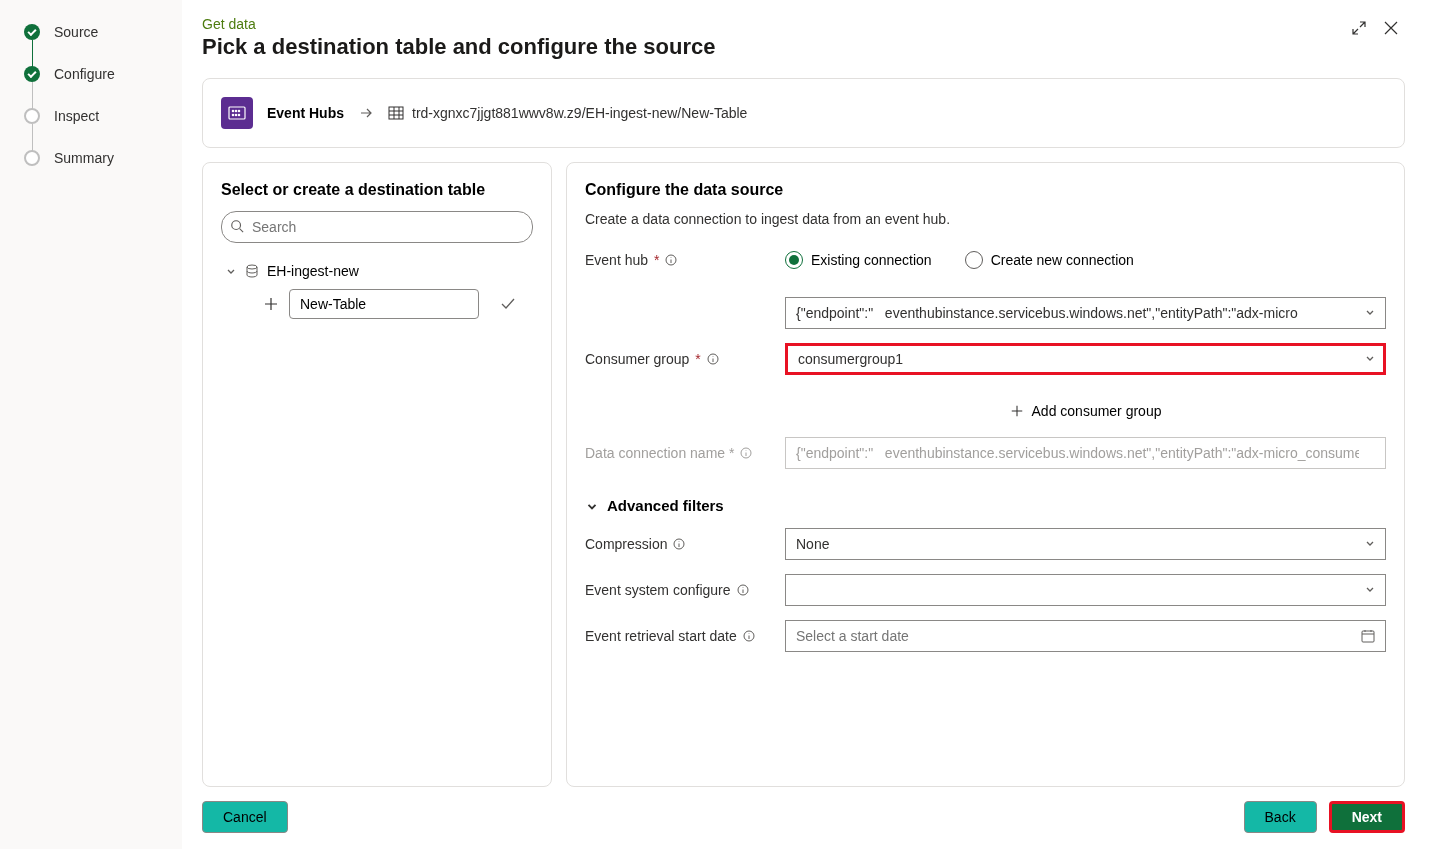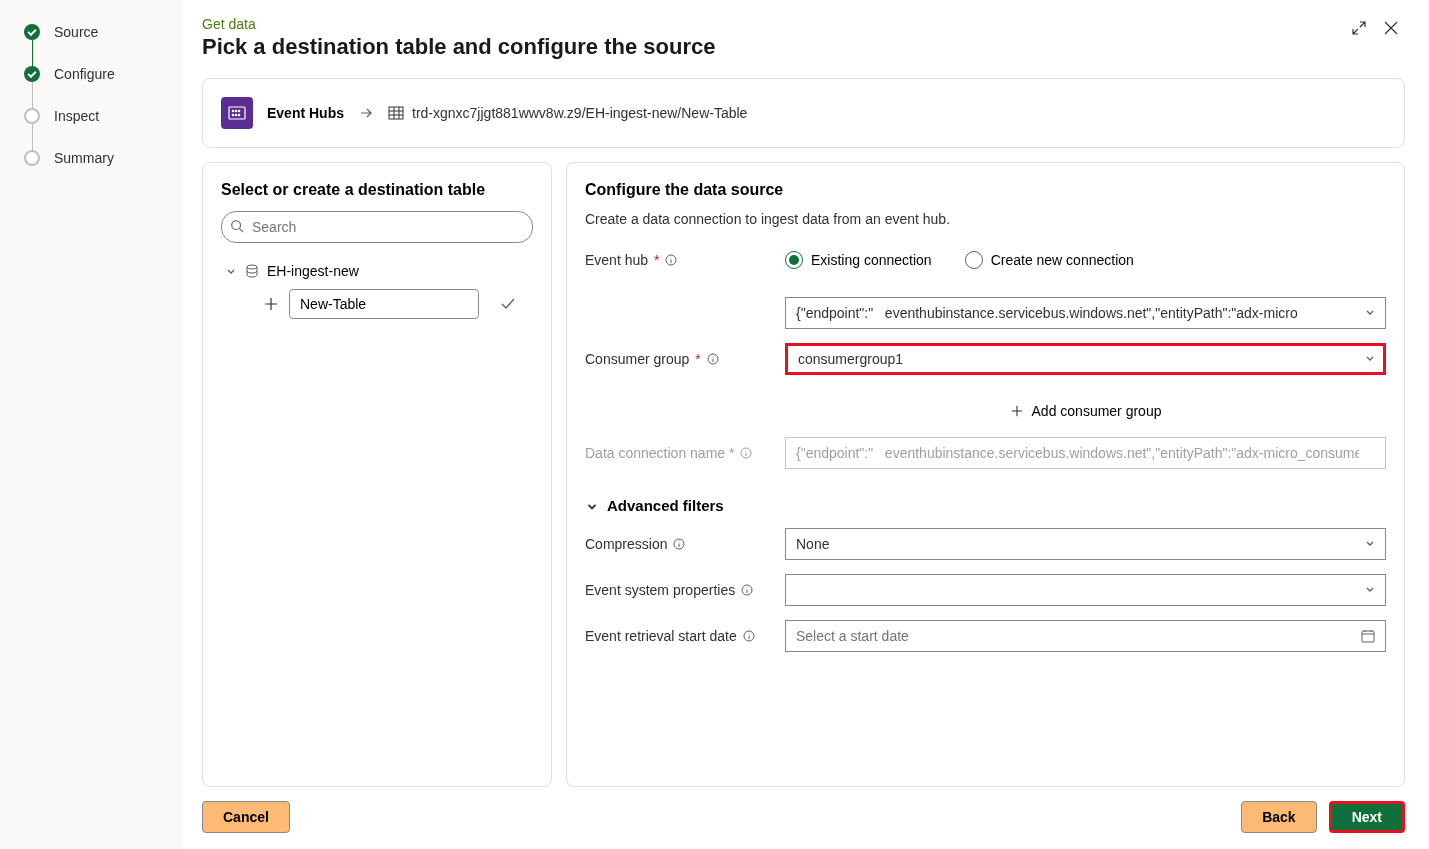--- a/index.html
+++ b/index.html
@@ -78,21 +78,21 @@
   .hl-red { border: 3px solid #e81123 !important; }
   
   .link-row { margin-top: 14px; display: flex; justify-content: center; align-items: center; gap: 8px; font-size: 14px; cursor: pointer; }
   
   .adv-row { margin-top: 28px; display: flex; align-items: center; gap: 8px; font-weight: 600; font-size: 15px; cursor: pointer; }
   
   .cal-icon { position: absolute; right: 10px; top: 8px; color: #605e5c; }
   
   
   .footer { display: flex; justify-content: space-between; margin-top: 14px; }
-  .btn { height: 32px; padding: 0 20px; border-radius: 4px; font-size: 14px; cursor: pointer; background: #fdba74; font-weight: bold; }
+  .btn { height: 32px; padding: 0 20px; border-radius: 4px; font-size: 14px; cursor: pointer; background: #14b8a6; }
   .btn-default { border: 1px solid #8a8886; }
   .btn-primary { background: #0f703b; color: #fff; border: 3px solid #e81123; font-weight: 600; }
   .footer-right { display: flex; gap: 12px; }
   
   svg { display: block; }
 </style>
 </head>
 <body>
 
 <div class="stepper">
@@ -322,21 +322,21 @@
           <span class="drop-chev">
               <svg width="12" height="12" viewBox="0 0 12 12" fill="none" stroke="#605e5c" stroke-width="1.3">
                 <path d="M3 5l3 3 3-3"></path>
               </svg>
             </span>
         </div>
       </div>
 
       <div class="form-row" style="margin-top:14px;">
         <div class="form-label">
-          <span>Event system properties</span>
+          <span>Event system configure</span>
           <span>
               <svg class="info-icon" viewBox="0 0 12 12" fill="none" stroke="#605e5c" stroke-width="1">
                 <circle cx="6" cy="6" r="5"></circle>
                 <path d="M6 5.5V9M6 3.5v.5"></path>
               </svg>
             </span>
         </div>
         <div class="form-input-wrap">
           <input class="textbox" readonly="" value="" style="">
           <span class="drop-chev">

